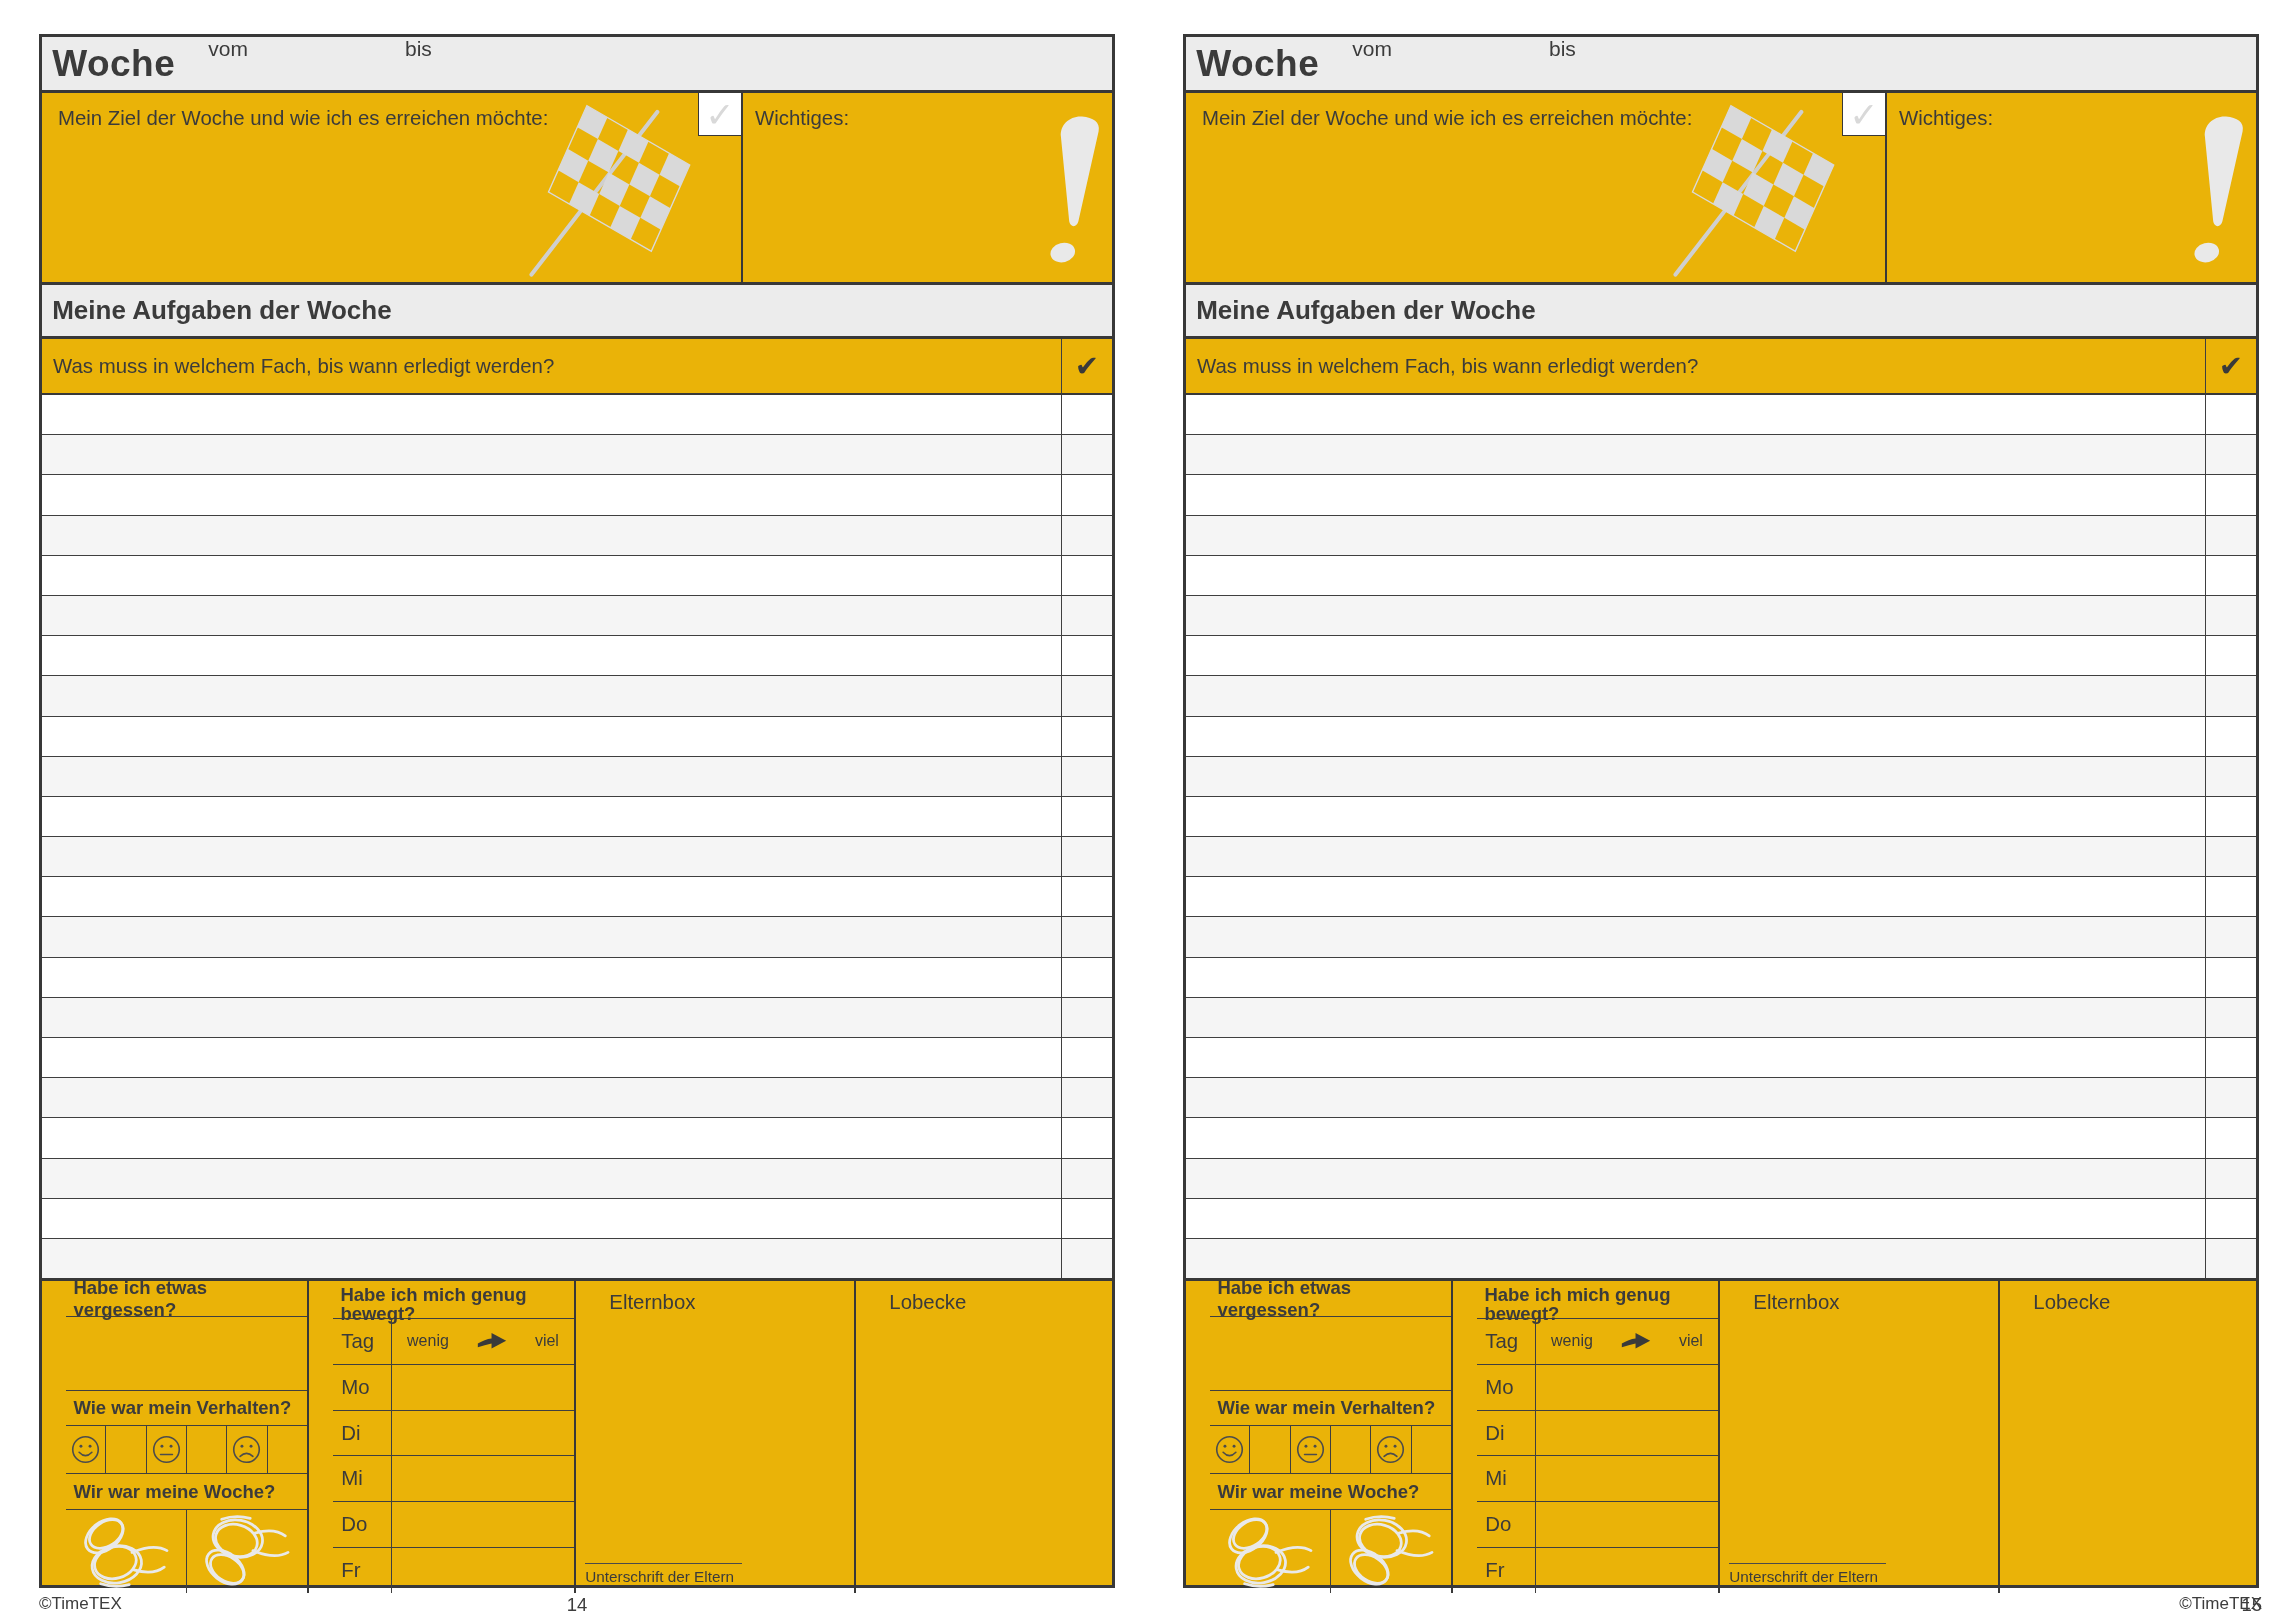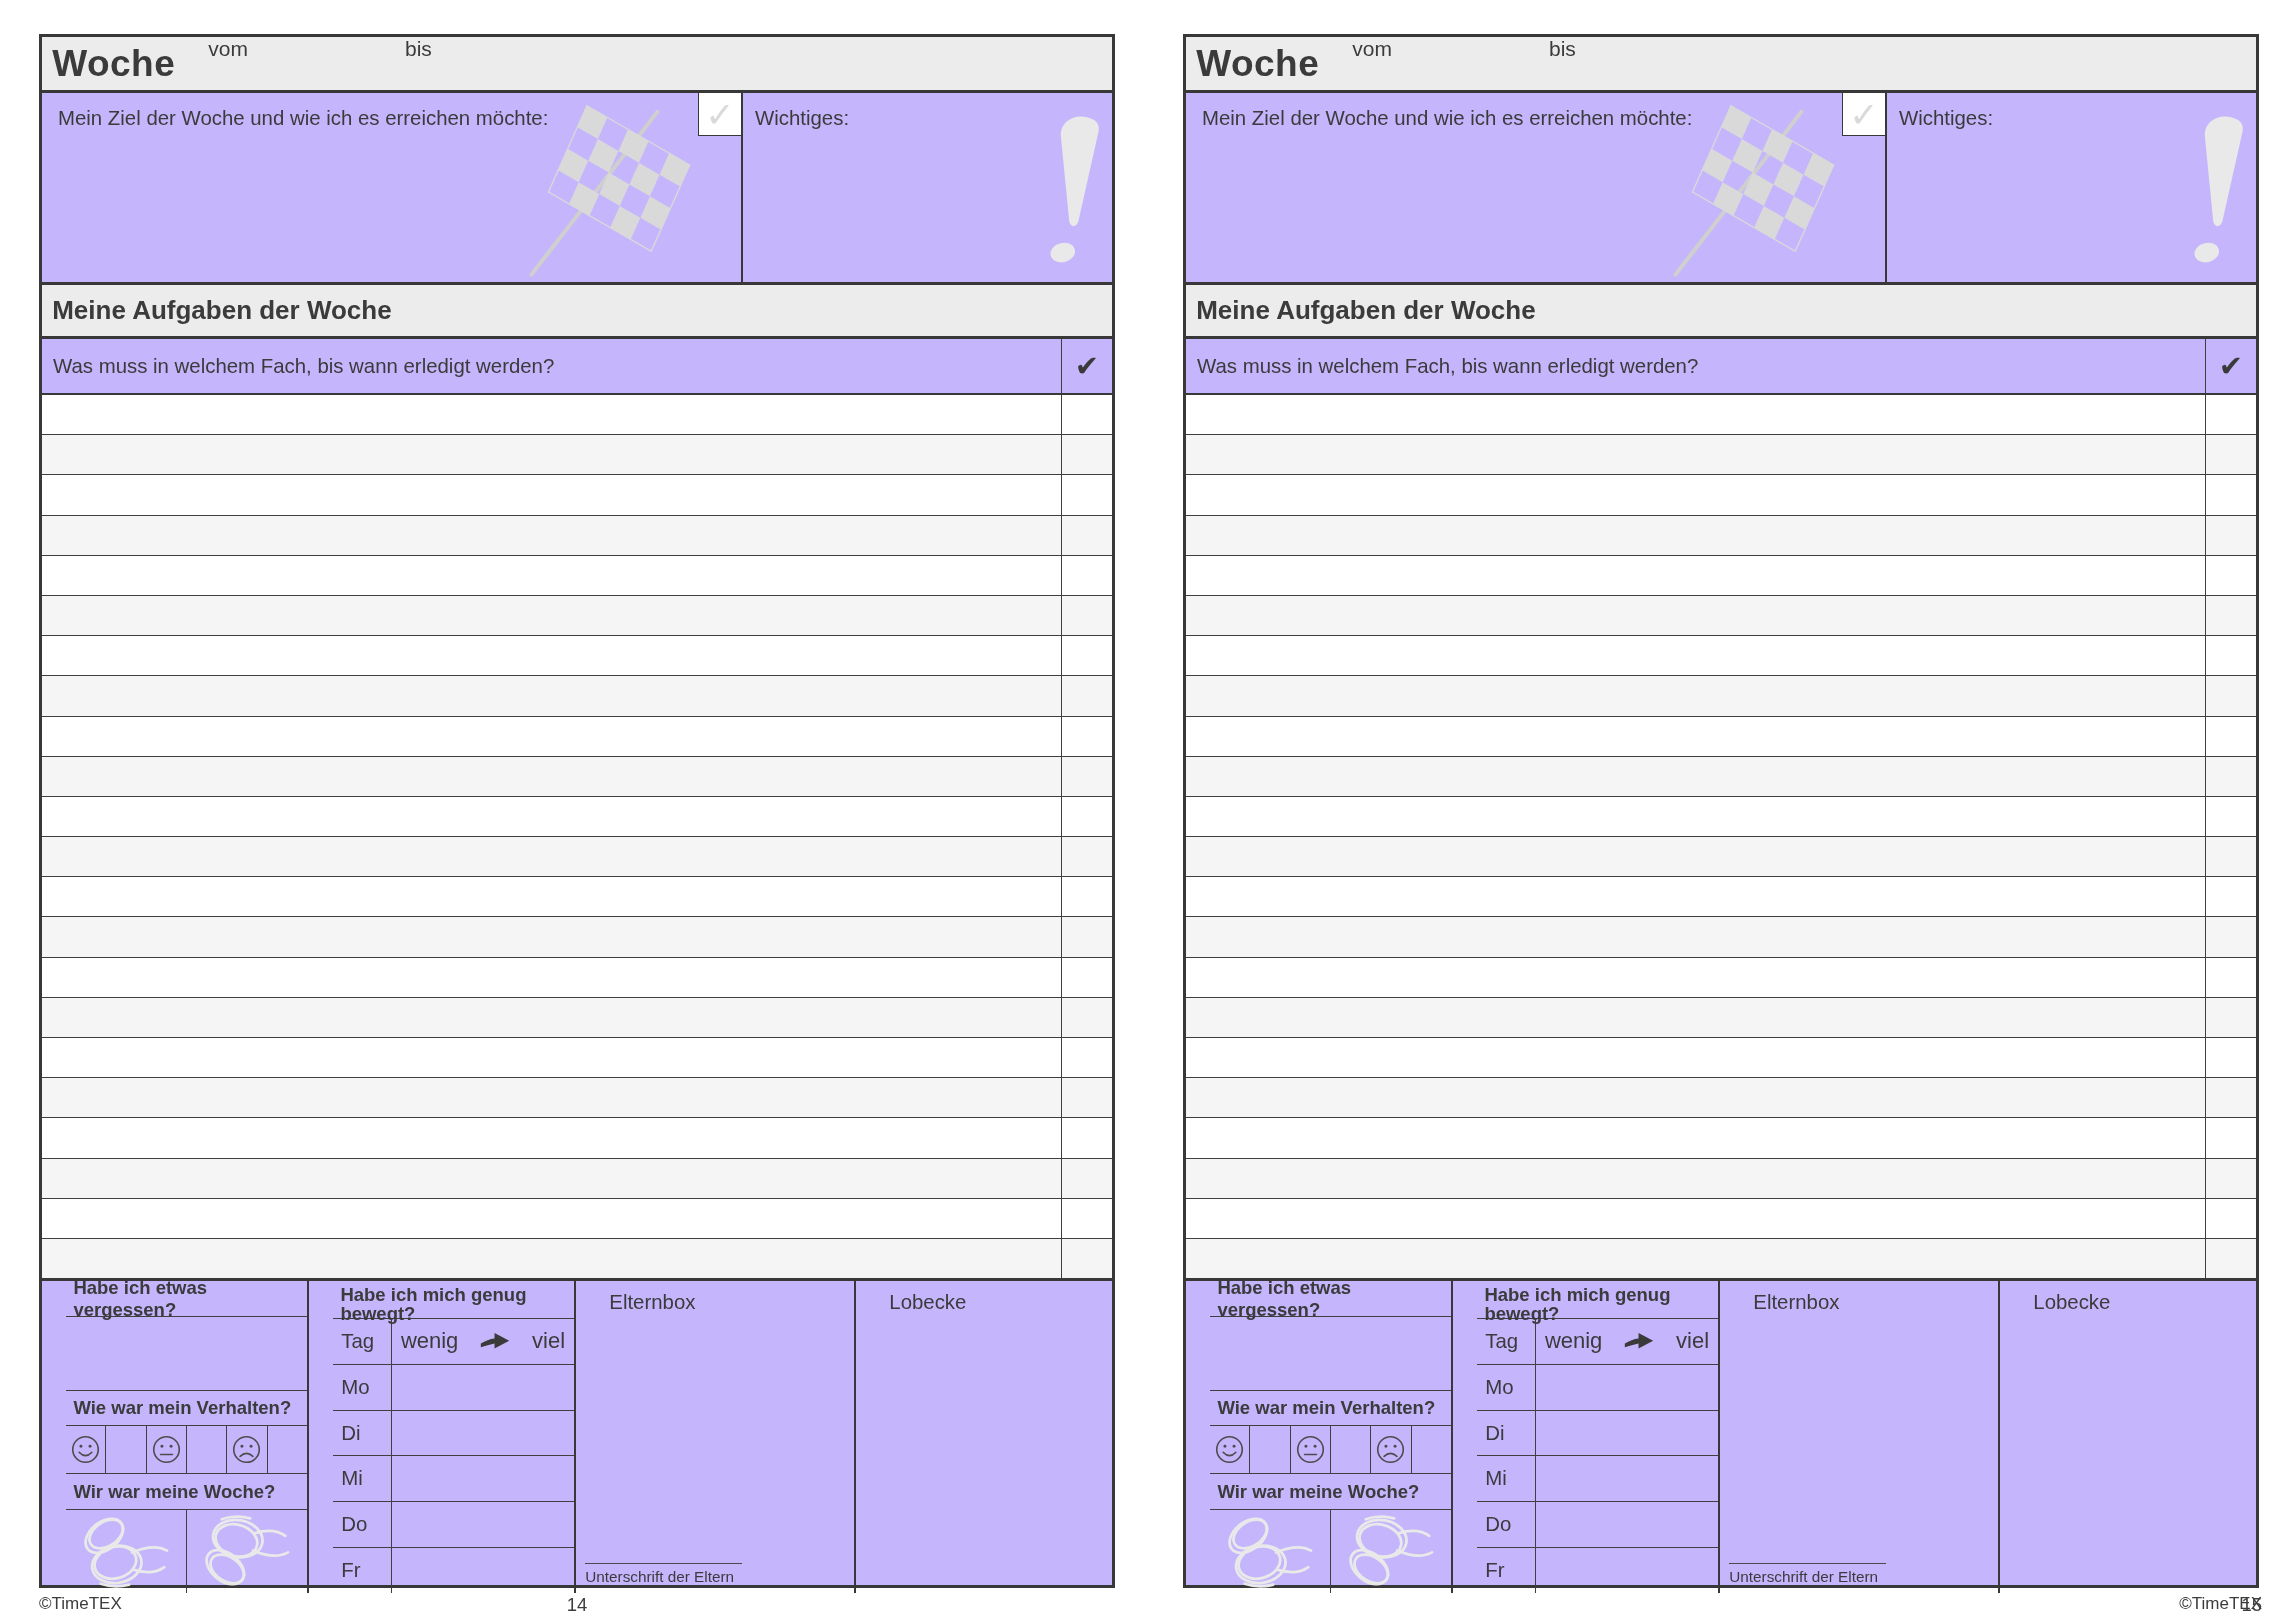--- a/index.html
+++ b/index.html
@@ -3,21 +3,21 @@
 <meta charset="utf-8">
 <style>
   html,body{margin:0;padding:0;}
   body{
     width:2295px;height:1623px;position:relative;background:#ffffff;
     font-family:"Liberation Sans", sans-serif;color:#3b3b3b;
   }
   *{box-sizing:border-box;}
   .page{
     position:absolute;top:34px;width:1076px;height:1554px;
-    border:3.7px solid #383838;background:#c4b5fd;
+    border:3.7px solid #383838;background:#eab308;
     display:flex;flex-direction:column;
   }
   #page-left{left:39px;}
   #page-right{left:1183px;}
 
   
   .header-bar{
     flex:none;height:56px;background:#ececec;border-bottom:3.7px solid #383838;
     display:flex;align-items:baseline;padding-left:10.2px;
   }
@@ -80,21 +80,21 @@
   .thumbs-row{flex:1;display:flex;padding:0;}
   .thumb-cell{flex:1;border-right:1.4px solid #3f3f3f;display:flex;align-items:center;justify-content:center;}
   .thumb-cell:last-child{border-right:none;}
 
   .move-title{flex:none;height:38px;border-bottom:1.4px solid #3f3f3f;padding:3.7px 4.6px 0 7.4px;line-height:1.05;display:block;}
   .move-table{flex:1;display:flex;flex-direction:column;}
   .move-row{flex:1;display:flex;border-bottom:1.4px solid #3f3f3f;}
   .move-row:last-child{border-bottom:none;}
   .move-day{width:59px;border-right:1.4px solid #3f3f3f;display:flex;align-items:center;padding-left:8.3px;font-size:20.4px;}
   .move-val{flex:1;}
-  .move-scale{flex:1;display:flex;align-items:center;justify-content:space-evenly;font-size:22px;gap:12px;}
+  .move-scale{flex:1;display:flex;align-items:center;justify-content:space-evenly;font-size:16px;gap:12px;}
 
   .box-label{font-size:20.4px;padding:10.2px 0 0 9.3px;}
   .sig-line{position:absolute;left:9.3px;width:157px;bottom:29px;border-top:1.4px solid #4a4a4a;}
   .sig-label{position:absolute;left:9.3px;bottom:7.4px;font-size:15.3px;text-align:right;}
 
   
   .footer-item{position:absolute;top:1594px;font-size:17px;color:#3d3d3d;}
   #footer-brand-left{left:39px;}
   #footer-num-left{left:39px;width:1076px;text-align:center;font-size:18.5px;}
   #footer-num-right{left:1183px;width:1079px;text-align:right;font-size:18.5px;}

